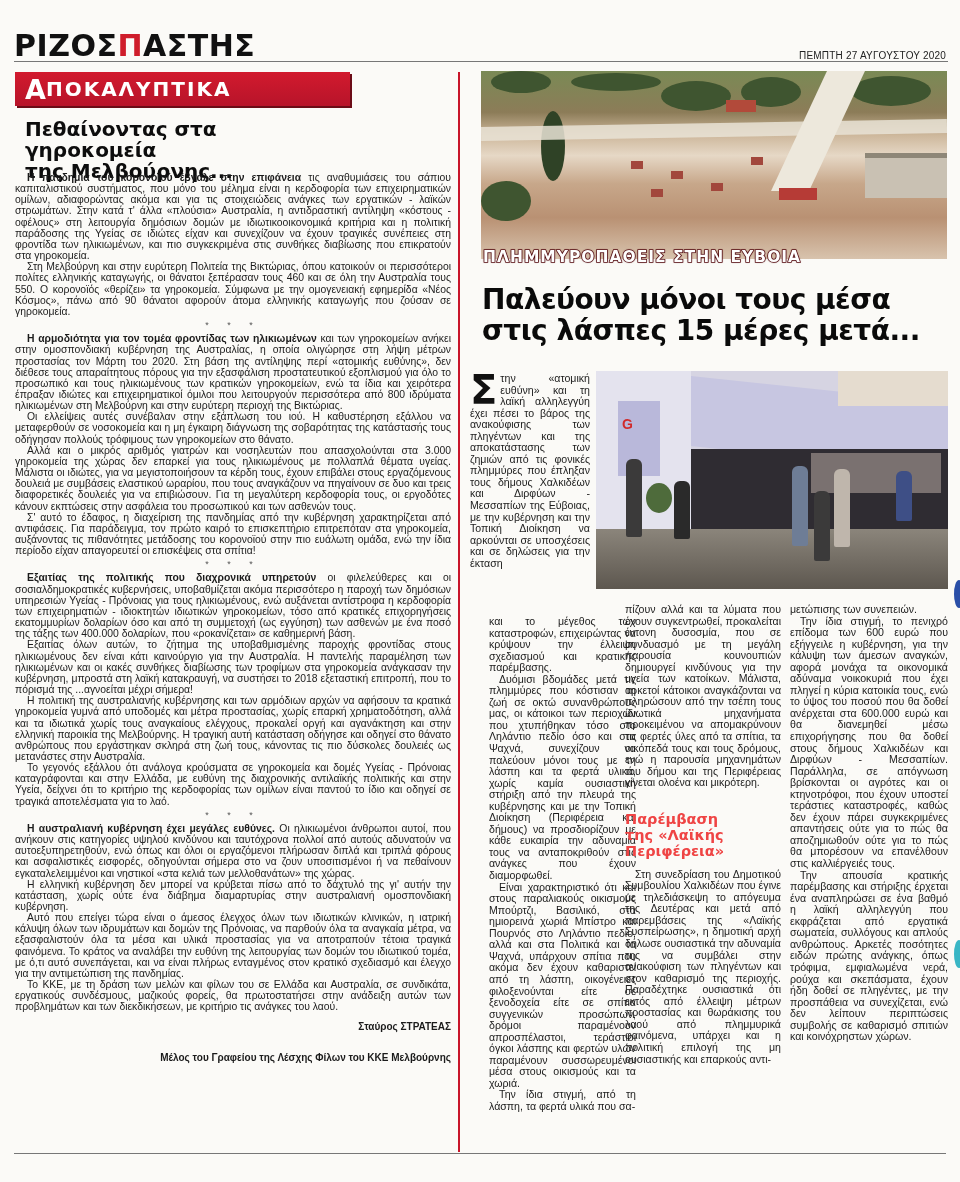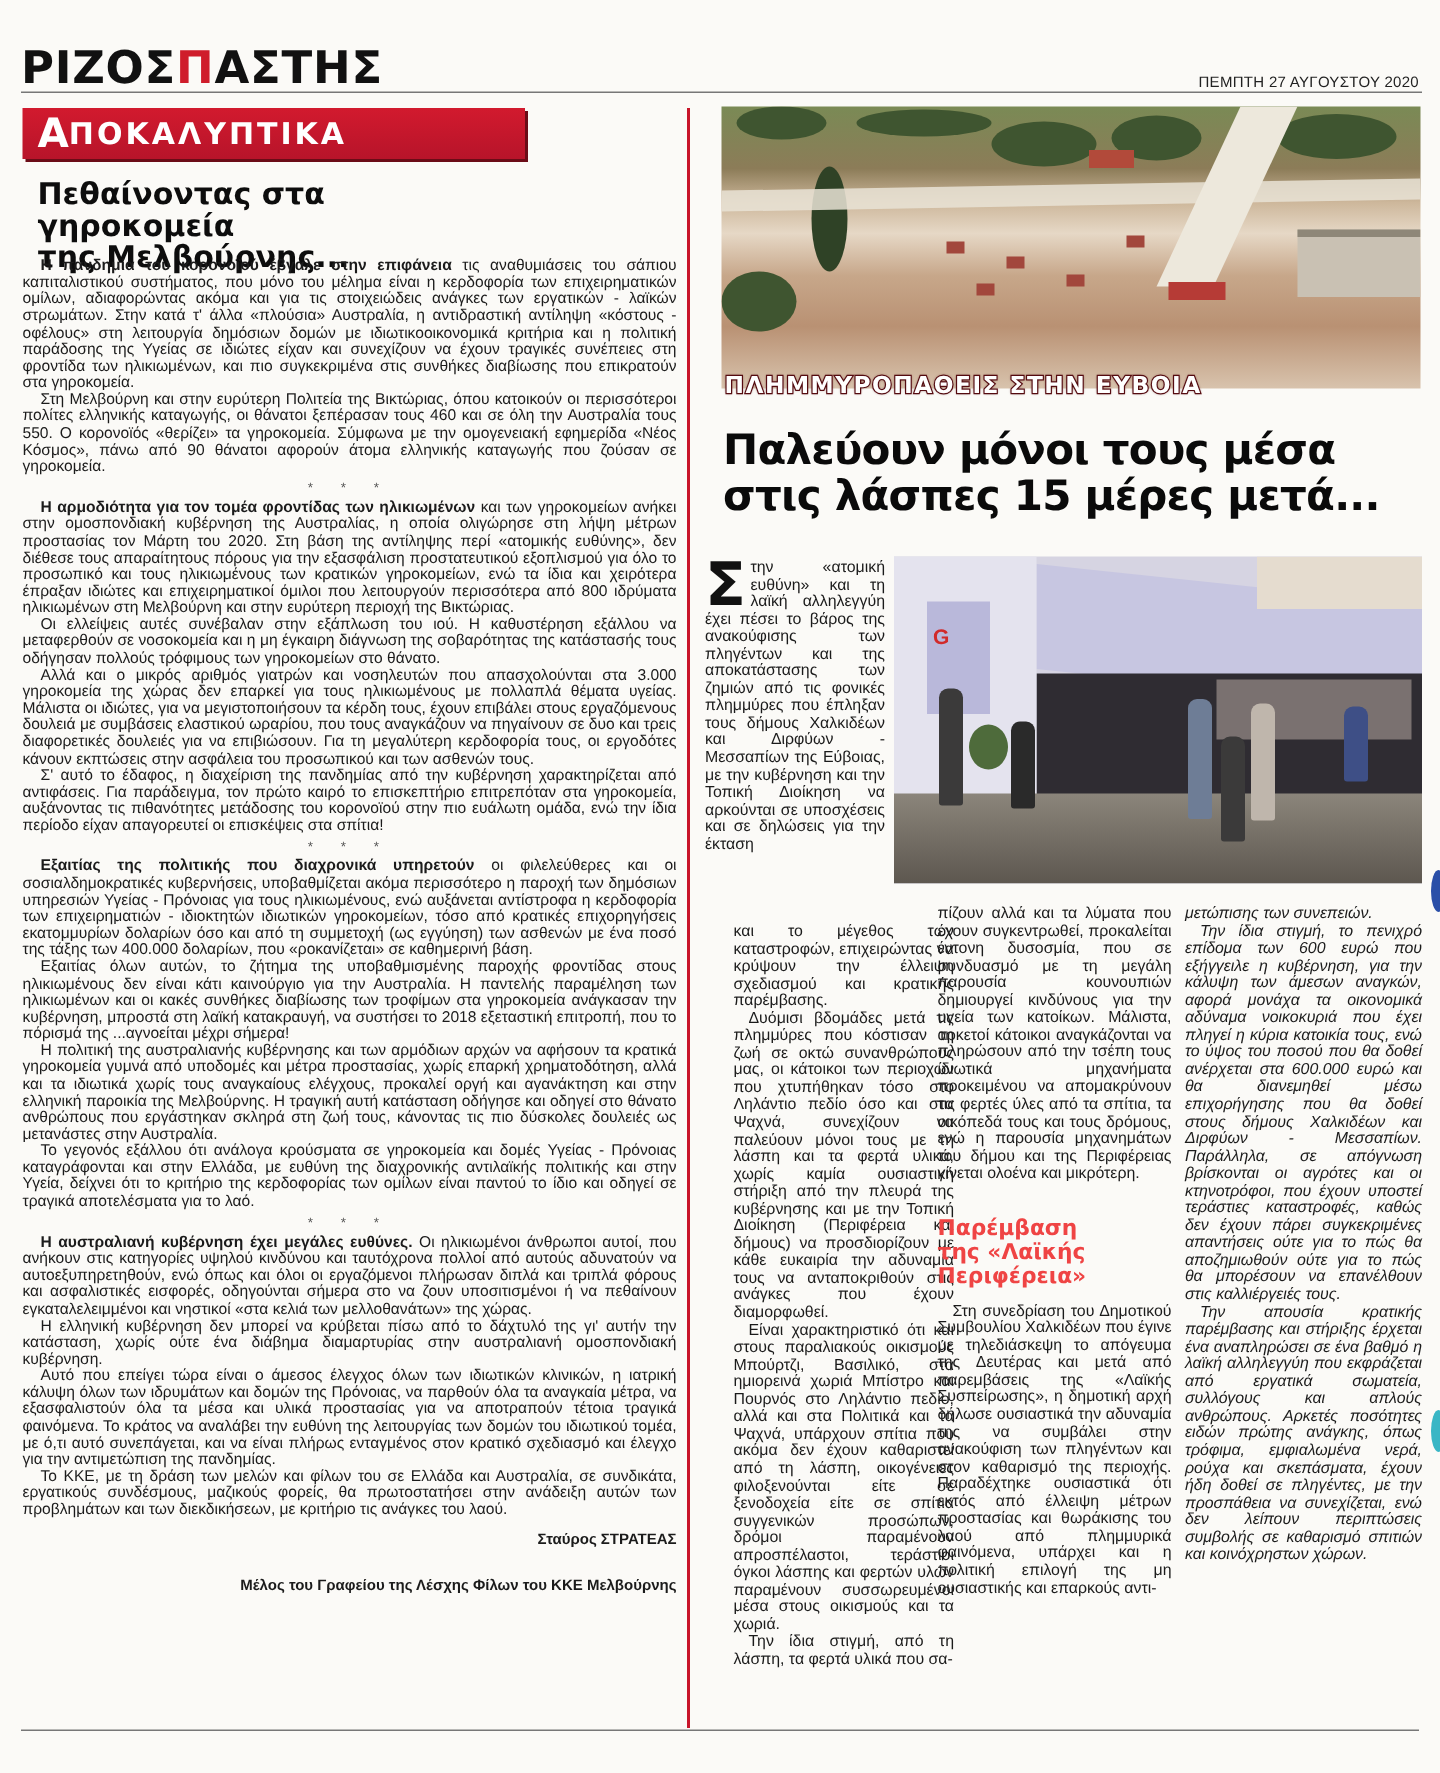--- a/index.html
+++ b/index.html
@@ -205,21 +205,21 @@
   </div>
 <div class="rcol" id="rcol2" style="left:625px; top:604px; width:156px;">
     <p class="noindent">πίζουν αλλά και τα λύματα που έχουν συγκεντρωθεί, προκαλείται έντονη δυσοσμία, που σε συνδυασμό με τη μεγάλη παρουσία κουνουπιών δημιουργεί κινδύνους για την υγεία των κατοίκων. Μάλιστα, αρκετοί κάτοικοι αναγκάζονται να πληρώσουν από την τσέπη τους ιδιωτικά μηχανήματα προκειμένου να απομακρύνουν τις φερτές ύλες από τα σπίτια, τα οικόπεδά τους και τους δρόμους, ενώ η παρουσία μηχανημάτων του δήμου και της Περιφέρειας γίνεται ολοένα και μικρότερη.</p>
     <div class="subhead" style="margin-top: 22px;">
       <div>Παρέμβαση</div>
       <div>της «Λαϊκής</div>
       <div>Περιφέρεια»</div>
     </div>
     <p>Στη συνεδρίαση του Δημοτικού Συμβουλίου Χαλκιδέων που έγινε με τηλεδιάσκεψη το απόγευμα της Δευτέρας και μετά από παρεμβάσεις της «Λαϊκής Συσπείρωσης», η δημοτική αρχή δήλωσε ουσιαστικά την αδυναμία της να συμβάλει στην ανακούφιση των πληγέντων και στον καθαρισμό της περιοχής. Παραδέχτηκε ουσιαστικά ότι εκτός από έλλειψη μέτρων προστασίας και θωράκισης του λαού από πλημμυρικά φαινόμενα, υπάρχει και η πολιτική επιλογή της μη ουσιαστικής και επαρκούς αντι-</p>
   </div>
-<div class="rcol" id="rcol3" style="left:790px; top:604px; width:158px;font-style:italic;">
+<div class="rcol" id="rcol3" style="left:790px; top:604px; width:158px;">
     <p class="noindent">μετώπισης των συνεπειών.</p>
     <p>Την ίδια στιγμή, το πενιχρό επίδομα των 600 ευρώ που εξήγγειλε η κυβέρνηση, για την κάλυψη των άμεσων αναγκών, αφορά μονάχα τα οικονομικά αδύναμα νοικοκυριά που έχει πληγεί η κύρια κατοικία τους, ενώ το ύψος του ποσού που θα δοθεί ανέρχεται στα 600.000 ευρώ και θα διανεμηθεί μέσω επιχορήγησης που θα δοθεί στους δήμους Χαλκιδέων και Διρφύων - Μεσσαπίων. Παράλληλα, σε απόγνωση βρίσκονται οι αγρότες και οι κτηνοτρόφοι, που έχουν υποστεί τεράστιες καταστροφές, καθώς δεν έχουν πάρει συγκεκριμένες απαντήσεις ούτε για το πώς θα αποζημιωθούν ούτε για το πώς θα μπορέσουν να επανέλθουν στις καλλιέργειές τους.</p>
     <p>Την απουσία κρατικής παρέμβασης και στήριξης έρχεται ένα αναπληρώσει σε ένα βαθμό η λαϊκή αλληλεγγύη που εκφράζεται από εργατικά σωματεία, συλλόγους και απλούς ανθρώπους. Αρκετές ποσότητες ειδών πρώτης ανάγκης, όπως τρόφιμα, εμφιαλωμένα νερά, ρούχα και σκεπάσματα, έχουν ήδη δοθεί σε πληγέντες, με την προσπάθεια να συνεχίζεται, ενώ δεν λείπουν περιπτώσεις συμβολής σε καθαρισμό σπιτιών και κοινόχρηστων χώρων.</p>
   </div>
 
 <div class="blue-marker" style="top:580px;background:#2a4fa8;"></div>
 <div class="blue-marker" style="top:940px;background:#39b6c5;"></div>
 
 <div class="bottom-rule"></div>
 

